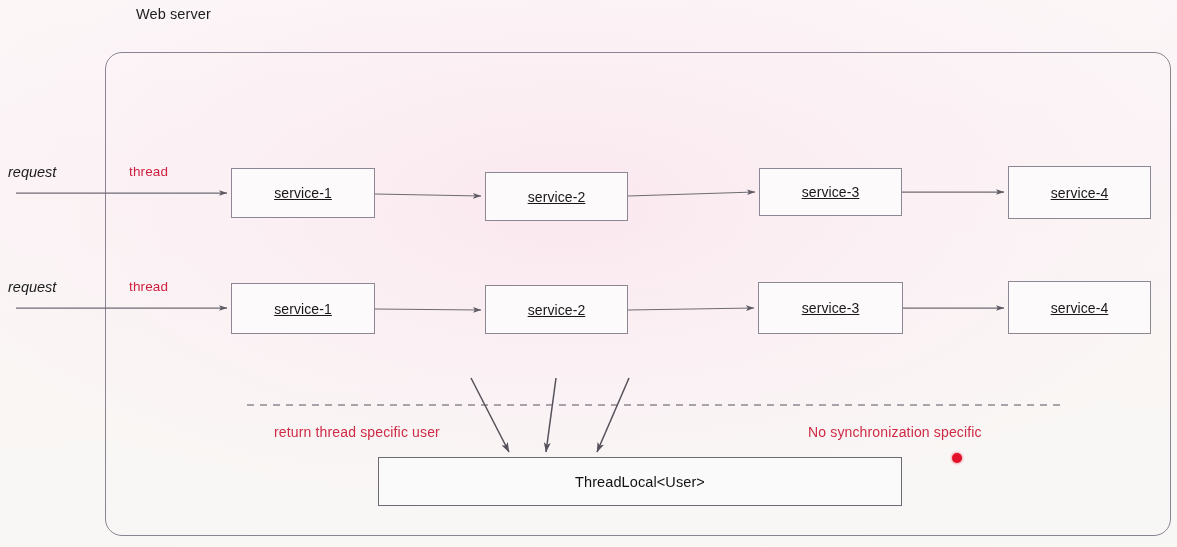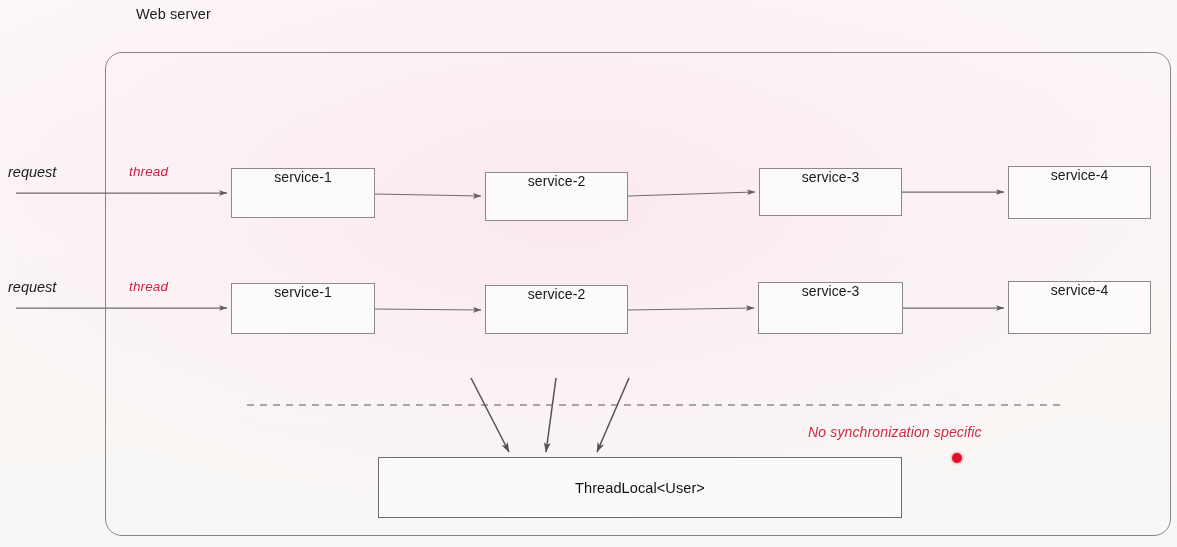--- a/index.html
+++ b/index.html
@@ -40,34 +40,36 @@
     white-space: nowrap;
   }
 
   
   .svc {
     position: absolute;
     box-sizing: border-box;
     border: 1.3px solid #8c8793;
     background: #fdfafb;
     display: flex;
+    align-items: center;
     justify-content: center;
     font-size: 14px;
     color: #18181a;
     letter-spacing: 0.1px;
     white-space: nowrap;
+    text-decoration: underline;
   }
 
   
   .tl-box {
     position: absolute;
     left: 378px;
     top: 457px;
     width: 524px;
-    height: 61px;
+    height: 49px;
     box-sizing: border-box;
     border: 1.4px solid #6e6a73;
     background: #fbfafa;
     display: flex;
     align-items: center;
     justify-content: center;
     font-size: 14.5px;
     color: #121214;
     letter-spacing: 0.1px;
     white-space: nowrap;
@@ -78,21 +80,20 @@
     position: absolute;
     white-space: nowrap;
     font-size: 14.5px;
     color: #1b1b1d;
     font-style: italic;
   }
   .lbl-red {
     position: absolute;
     white-space: nowrap;
     font-size: 13.5px;
-    font-style: italic;
     color: #d0203f;
     letter-spacing: 0.15px;
   }
   .lbl-red.note {
     font-size: 14px;
     color: #cf2a46;
   }
 
   
   svg.overlay {
@@ -150,20 +151,21 @@
   <div class="svc" style="left:485px; top:285px; width:143px; height:49px;">
     <span>service-2</span>
   </div>
   <div class="svc" style="left:758px; top:282px; width:145px; height:52px;">
     <span>service-3</span>
   </div>
   <div class="svc" style="left:1008px; top:281px; width:143px; height:53px;">
     <span>service-4</span>
   </div>
 
+  <div class="lbl-red note" style="left:274px; top:424px;">return thread specific user</div>
   <div class="lbl-red note" style="left:808px; top:424px;">No synchronization specific</div>
 
   <div class="tl-box">
     <span>ThreadLocal&lt;User&gt;</span>
   </div>
 
   <div class="cursor-dot"></div>
 
   <svg class="overlay" viewBox="0 0 1177 547">
     <defs>

